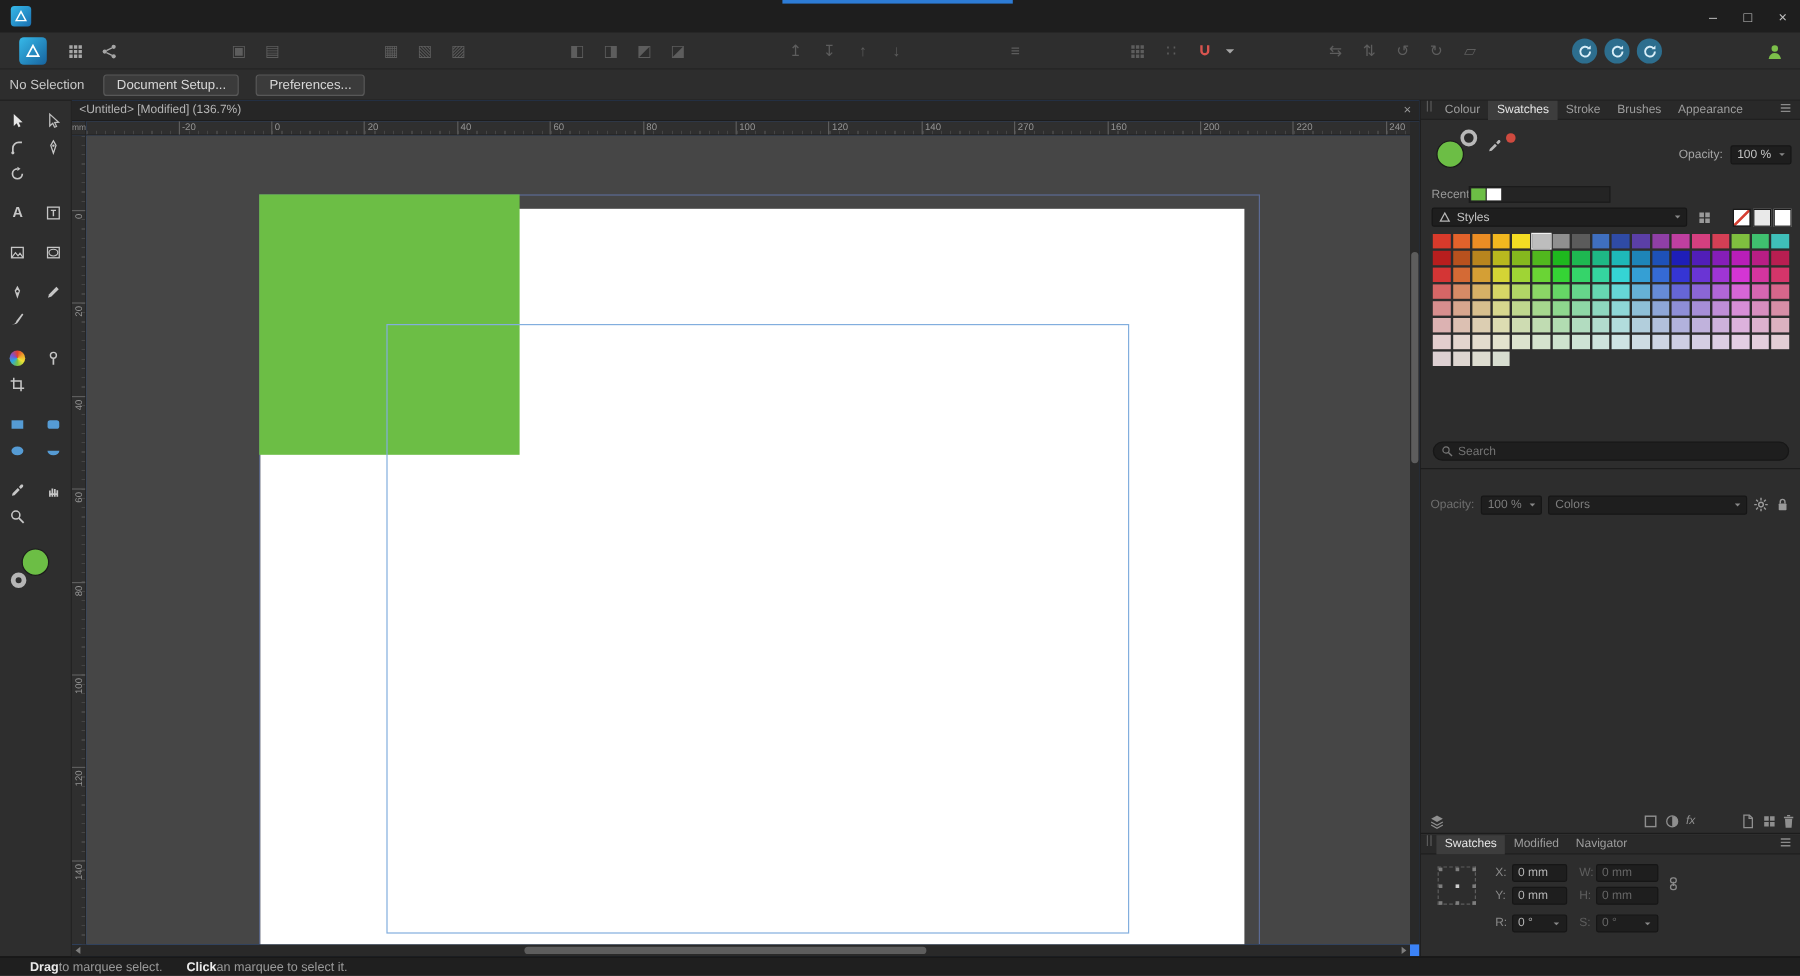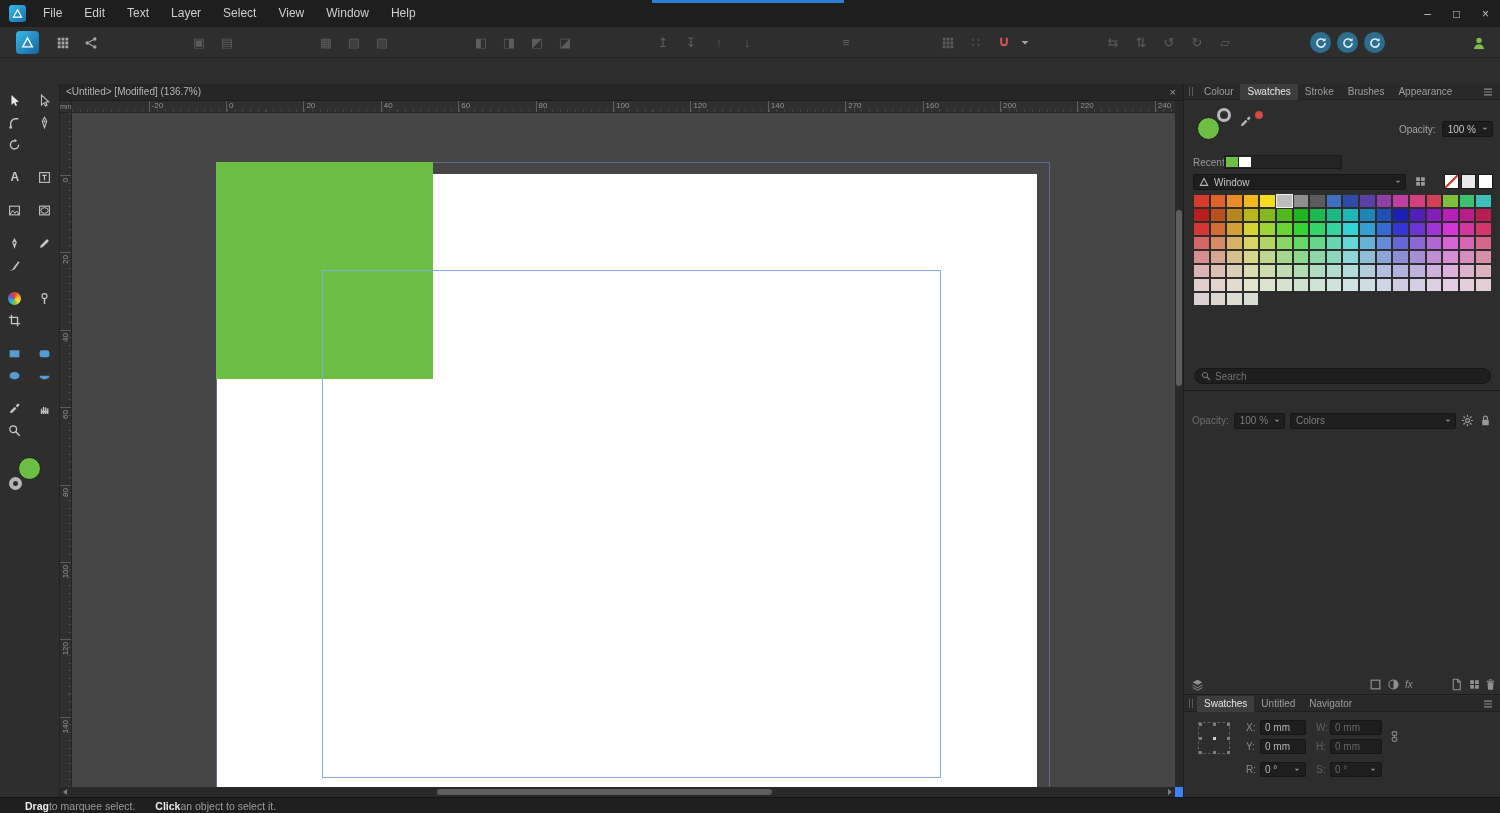--- a/index.html
+++ b/index.html
@@ -71,21 +71,21 @@
   .tri { position:absolute; top:2px; width:0; height:0; border-top:3px solid transparent; border-bottom:3px solid transparent; }
   .tri-l { left:3px; border-right:4px solid #7d7d7d; }
   .tri-r { right:3px; border-left:4px solid #7d7d7d; }
 
   
   .side { position:absolute; top:84px; right:0; width:317px; bottom:16px; background:#2d2d2d; border-left:1px solid #1d1d1d; }
   .panel { position:absolute; left:0; right:0; }
   #p-swatches { top:0; height:307px; border-bottom:1px solid #1c1c1c; }
   #p-layers { top:308px; height:303px; border-bottom:1px solid #1c1c1c; }
   #p-transform { top:612px; bottom:0; }
-  .phead { position:relative; height:16px; background:#292929; border-bottom:1px solid #202020; display:flex; align-items:center; }
+  .phead { position:relative; height:16px; background:#292929; border-bottom:1px solid #202020; display:flex; align-items:flex-start; }
   .grip { width:4px; height:9px; border-left:1px solid #5a5a5a; border-right:1px solid #5a5a5a; margin:0 4px 0 5px; }
   .ptabs { display:flex; }
   .ptab { font-size:10px; color:#9d9d9d; padding:0 7px; line-height:16px; height:16px; white-space:nowrap; }
   .ptab.active { background:#3d3d3d; color:#e6e6e6; }
   .pmenu { position:absolute; right:6px; color:#8a8a8a; width:12px; height:12px; }
 
   .dd { display:inline-flex; align-items:center; background:#1e1e1e; border:1px solid #161616; border-radius:2px; height:16px; font-size:10px; color:#c4c4c4; padding:0 3px 0 5px; white-space:nowrap; }
   .dd .caret { margin-left:5px; color:#888; width:8px; height:8px; display:inline-flex; }
   .dd .caret svg { width:8px; height:8px; }
   .dd.dim { color:#7d7d7d; }
@@ -152,30 +152,20 @@
 <div id="app">
 
   <div class="menubar">
     <span class="logo">
         <span class="ic">
           <svg viewBox="0 0 12 12">
             <path d="M6 1.8L10.4 10H1.6z" fill="none" stroke="currentColor" stroke-width="1.3"></path>
           </svg>
         </span>
       </span>
-    <span id="menus" style="display: inline-flex;">
-        <span class="menu-item">File</span>
-        <span class="menu-item">Edit</span>
-        <span class="menu-item">Text</span>
-        <span class="menu-item">Layer</span>
-        <span class="menu-item">Select</span>
-        <span class="menu-item">View</span>
-        <span class="menu-item">Window</span>
-        <span class="menu-item">Help</span>
-      </span>
     <span class="accent-strip"></span>
     <span class="win-controls">
       <span class="win-btn">–</span>
       <span class="win-btn">□</span>
       <span class="win-btn">×</span>
     </span>
   </div>
 
   <div class="toolbar">
     <span class="tb-logo">
@@ -281,20 +271,25 @@
             <span class="ic">
               <svg viewBox="0 0 12 12">
                 <circle cx="6" cy="3.8" r="2.3" fill="currentColor"></circle>
                 <path d="M1.6 11.2c.5-2.8 2.2-4.2 4.4-4.2s3.9 1.4 4.4 4.2z" fill="currentColor"></path>
               </svg>
             </span>
           </span>
         </span></span>
   </div>
 
+  <div class="contextbar">
+    <span class="ctx-status">No Selection</span>
+    <button class="ctx-btn">Document Setup...</button>
+    <button class="ctx-btn">Preferences...</button>
+  </div>
 
   <div class="tools-panel">
     <div id="tool-groups">
         <div class="tgroup">
           <div class="trow">
             <div class="tcell" style="color: rgb(230, 230, 230);">
               <span class="ic">
                 <svg viewBox="0 0 12 12">
                   <path d="M3.2 1v9.2l2.3-2.1 1.4 3 1.5-.7-1.4-2.9 3-.3z" fill="currentColor"></path>
                 </svg>
@@ -604,21 +599,21 @@
           <span class="recent-sw" style="background: rgb(108, 190, 69);"></span>
           <span class="recent-sw" style="background: rgb(255, 255, 255);"></span>
         </div>
       <div class="cat-select">
         <span class="dd">
           <span class="ic">
               <svg viewBox="0 0 12 12">
                 <path d="M6 1.8L10.4 10H1.6z" fill="none" stroke="currentColor" stroke-width="1.3"></path>
               </svg>
             </span>
-          <span class="flex1">Window</span>
+          <span class="flex1">Styles</span>
           <span class="caret">
               <svg viewBox="0 0 12 12">
                 <path d="M2.5 4l3.5 3.6L9.5 4z" fill="currentColor"></path>
               </svg>
             </span>
         </span>
       </div>
       <span class="pal-ops ic">
           <svg viewBox="0 0 12 12">
             <path d="M2 2h3.5v3.5H2zM6.5 2H10v3.5H6.5zM2 6.5h3.5V10H2zM6.5 6.5H10V10H6.5z" fill="currentColor"></path>
@@ -841,21 +836,21 @@
             </svg>
           </span>
         </div>
     </div>
 
     <div class="panel" id="p-transform">
       <div class="phead">
         <span class="grip"></span>
         <span class="ptabs" id="tabs-transform">
             <span class="ptab active">Swatches</span>
-            <span class="ptab">Untitled</span>
+            <span class="ptab">Modified</span>
             <span class="ptab">Navigator</span>
           </span>
         <span class="pmenu ic">
             <svg viewBox="0 0 12 12">
               <path d="M2 3.2h8M2 6h8M2 8.8h8" stroke="currentColor" stroke-width="1.2"></path>
             </svg>
           </span>
       </div>
       <div class="anchor" id="anchor">
           <i style="left: 0px; top: 0px;"></i>
@@ -911,16 +906,16 @@
             <path d="M6 4.4v3.2" stroke="currentColor"></path>
           </svg>
         </span>
     </div>
   </div>
 
   <div class="statusbar" id="statusbar">
       <b>Drag</b>
       <span> to marquee select. </span>
       <b>Click</b>
-      <span> an object to select it.</span>
+      <span> an marquee to select it.</span>
     </div>
 
 </div>
 
 </body></html>

